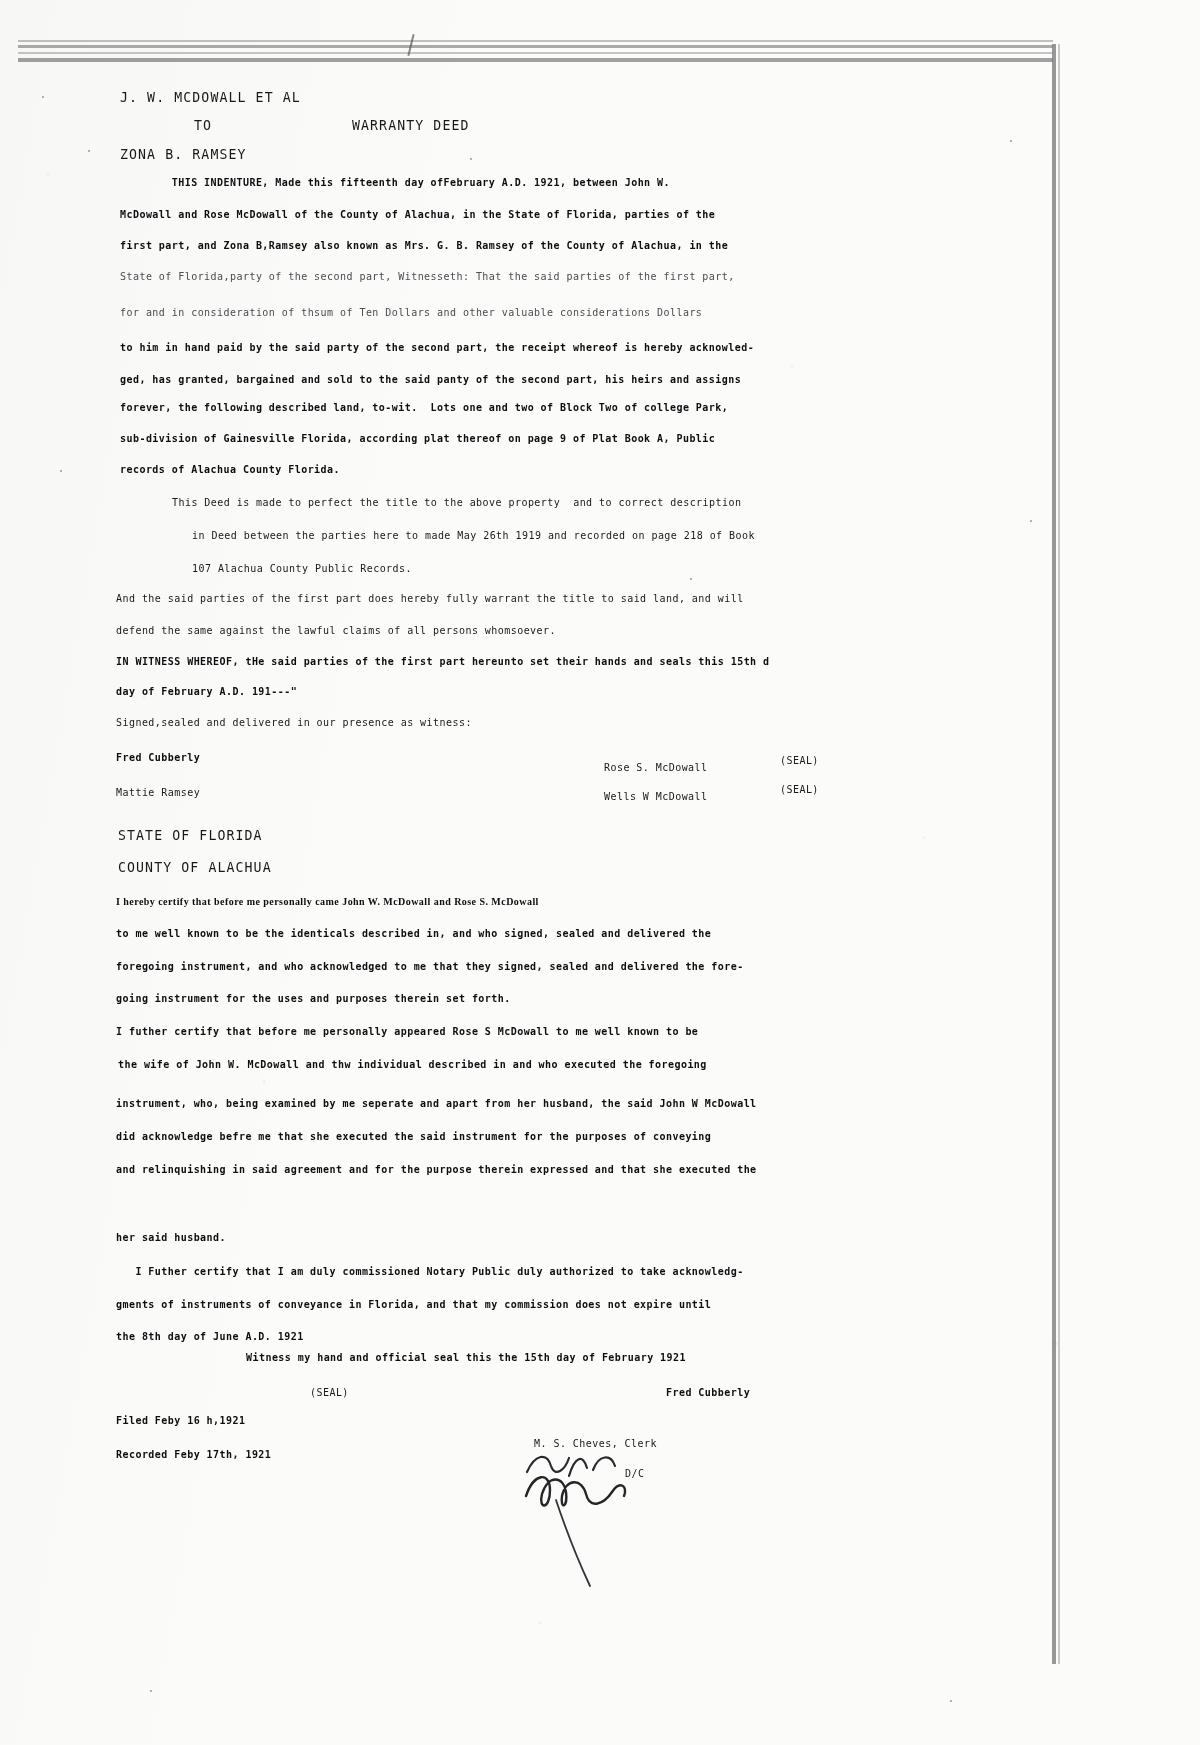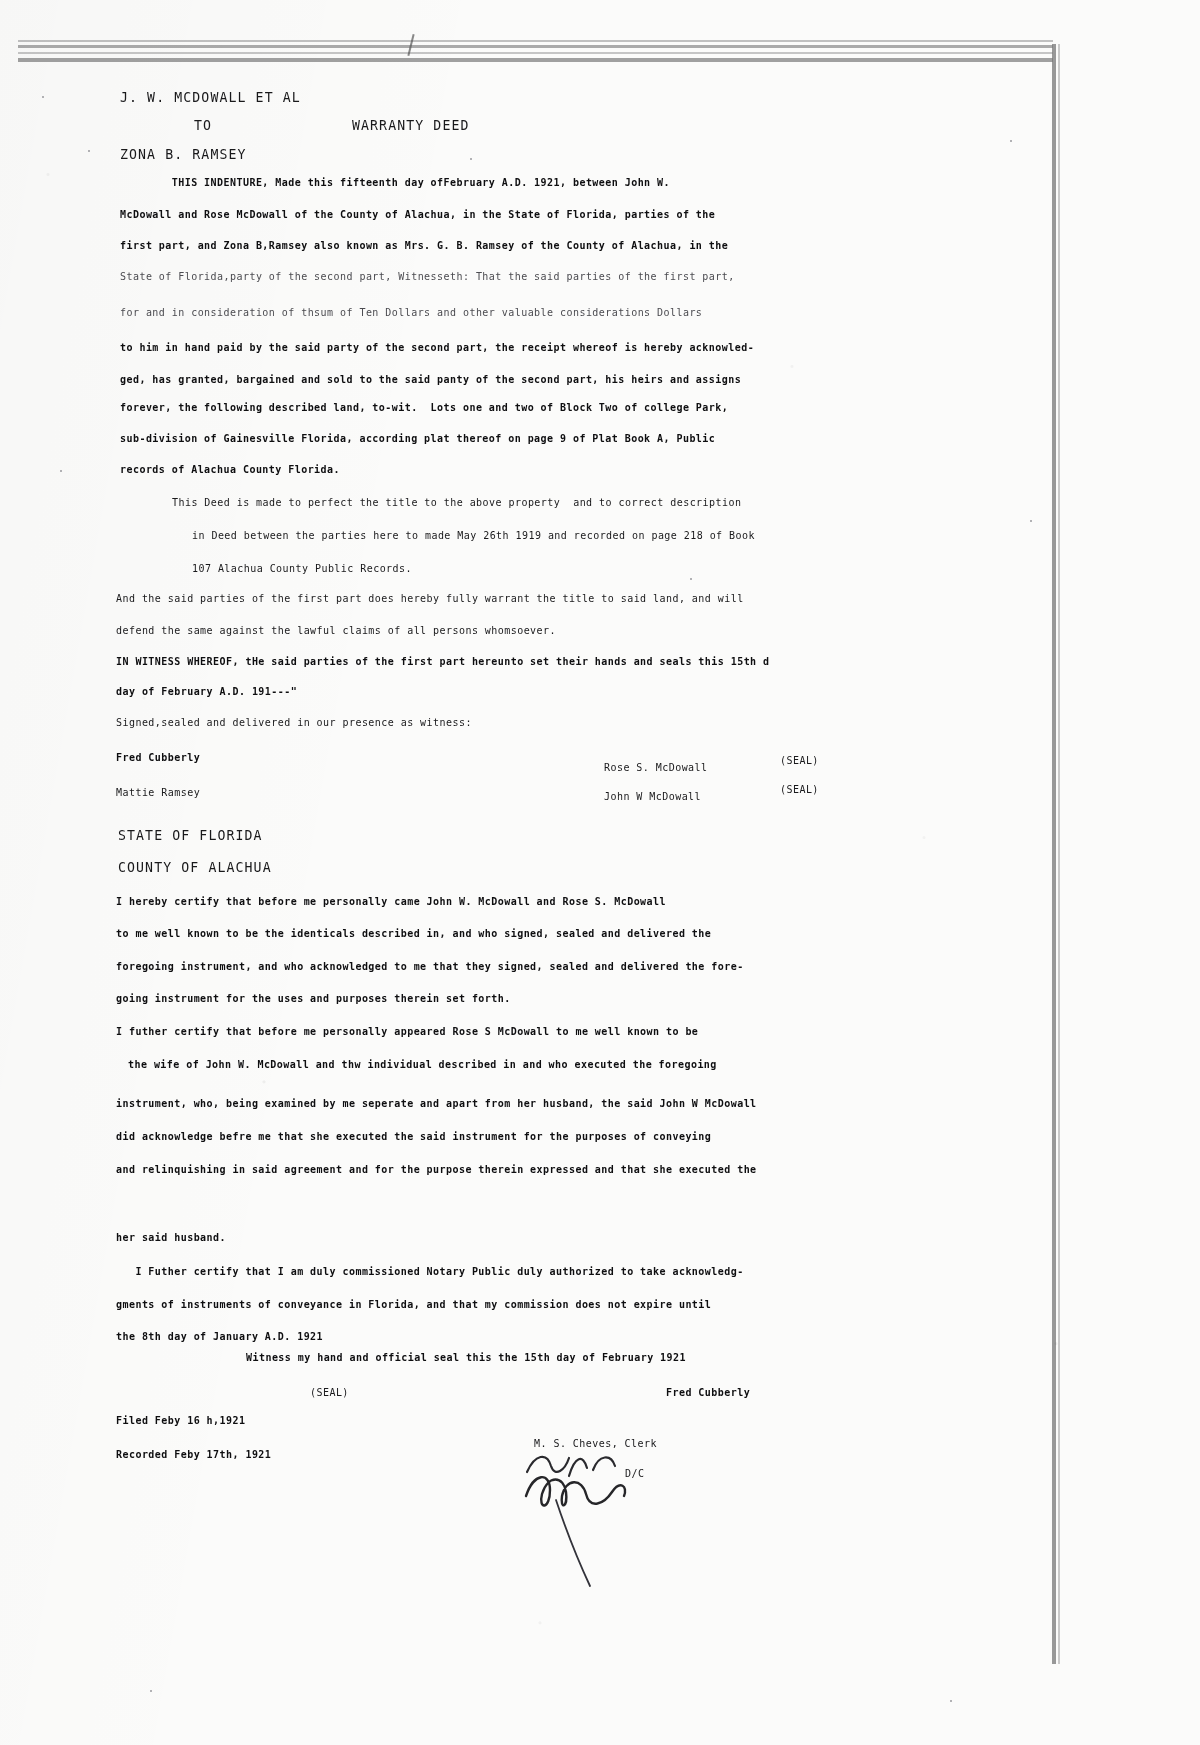--- a/index.html
+++ b/index.html
@@ -173,41 +173,41 @@
 
   <div class="ln bold" style="left:116px; top:656px;">IN WITNESS WHEREOF, tHe said parties of the first part hereunto set their hands and seals this 15th d</div>
   <div class="ln bold" style="left:116px; top:686px;">day of February A.D. 191---"</div>
   <div class="ln" style="left:116px; top:717px;">Signed,sealed and delivered in our presence as witness:</div>
 
   <div class="ln bold" style="left:116px; top:752px;">Fred Cubberly</div>
   <div class="ln" style="left:116px; top:787px;">Mattie Ramsey</div>
 
   <div class="ln" style="left:604px; top:762px;">Rose S. McDowall</div>
   <div class="ln" style="left:780px; top:755px;">(SEAL)</div>
-  <div class="ln" style="left:604px; top:791px;">John W McDowall</div>
+  <div class="ln" style="left:604px; top:791px;">Wells W McDowall</div>
   <div class="ln" style="left:780px; top:784px;">(SEAL)</div>
 
   <div class="ln hdr" style="left:118px; top:829px;">STATE OF FLORIDA</div>
   <div class="ln hdr" style="left:118px; top:861px;">COUNTY OF ALACHUA</div>
 
-  <div class="ln bold" style="left:116px; top:896px;">I hereby certify that before me personally came John W. McDowall and Rose S. McDowall</div>
+  <div class="ln bold" style="left:116px; top:896px;font-family:Liberation Serif, serif;">I hereby certify that before me personally came John W. McDowall and Rose S. McDowall</div>
   <div class="ln bold" style="left:116px; top:928px;">to me well known to be the identicals described in, and who signed, sealed and delivered the</div>
   <div class="ln bold" style="left:116px; top:961px;">foregoing instrument, and who acknowledged to me that they signed, sealed and delivered the fore-</div>
   <div class="ln bold" style="left:116px; top:993px;">going instrument for the uses and purposes therein set forth.</div>
 
   <div class="ln bold" style="left:116px; top:1026px;">I futher certify that before me personally appeared Rose S McDowall to me well known to be</div>
-  <div class="ln bold" style="left:128px; top:1059px;">the wife of John W. McDowall and thw individual described in and who executed the foregoing</div>
+  <div class="ln bold" style="left:118px; top:1059px;">the wife of John W. McDowall and thw individual described in and who executed the foregoing</div>
   <div class="ln bold" style="left:116px; top:1098px;">instrument, who, being examined by me seperate and apart from her husband, the said John W McDowall</div>
   <div class="ln bold" style="left:116px; top:1131px;">did acknowledge befre me that she executed the said instrument for the purposes of conveying</div>
   <div class="ln bold" style="left:116px; top:1164px;">and relinquishing in said agreement and for the purpose therein expressed and that she executed the</div>
   <div class="ln bold" style="left:116px; top:1232px;">her said husband.</div>
 
   <div class="ln bold" style="left:116px; top:1266px;">   I Futher certify that I am duly commissioned Notary Public duly authorized to take acknowledg-</div>
   <div class="ln bold" style="left:116px; top:1299px;">gments of instruments of conveyance in Florida, and that my commission does not expire until</div>
-  <div class="ln bold" style="left:116px; top:1331px;">the 8th day of January A.D. 1921</div>
+  <div class="ln bold" style="left:116px; top:1331px;">the 8th day of June A.D. 1921</div>
 
   <div class="ln bold" style="left:246px; top:1352px;">Witness my hand and official seal this the 15th day of February 1921</div>
 
   <div class="ln" style="left:310px; top:1387px;">(SEAL)</div>
   <div class="ln bold" style="left:666px; top:1387px;">Fred Cubberly</div>
 
   <div class="ln bold" style="left:116px; top:1415px;">Filed Feby 16 h,1921</div>
   <div class="ln bold" style="left:116px; top:1449px;">Recorded Feby 17th, 1921</div>
   <div class="ln" style="left:534px; top:1438px;">M. S. Cheves, Clerk</div>
   <div class="ln" style="left:625px; top:1468px;">D/C</div>

